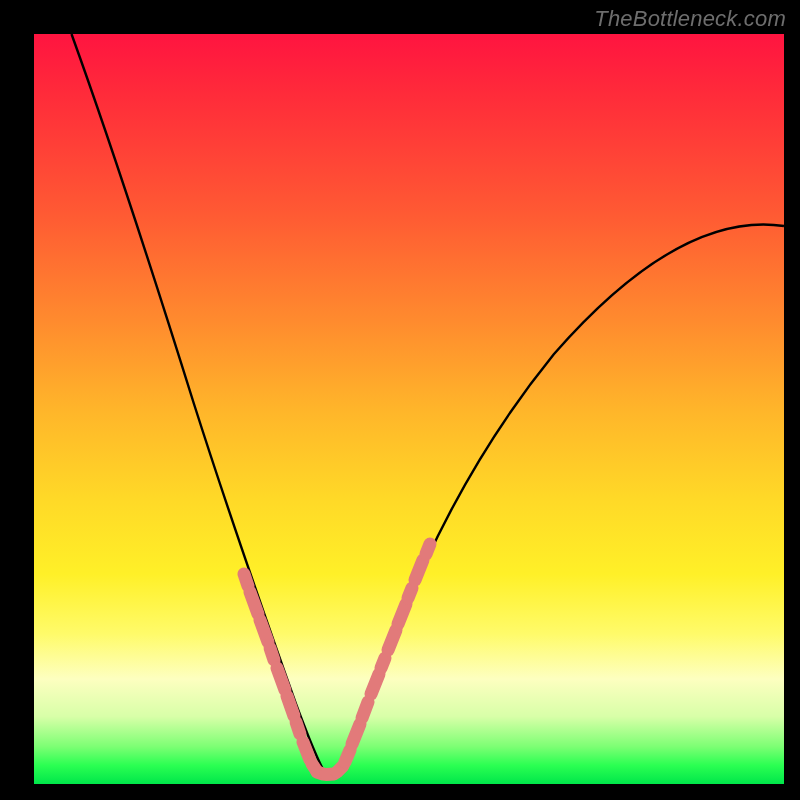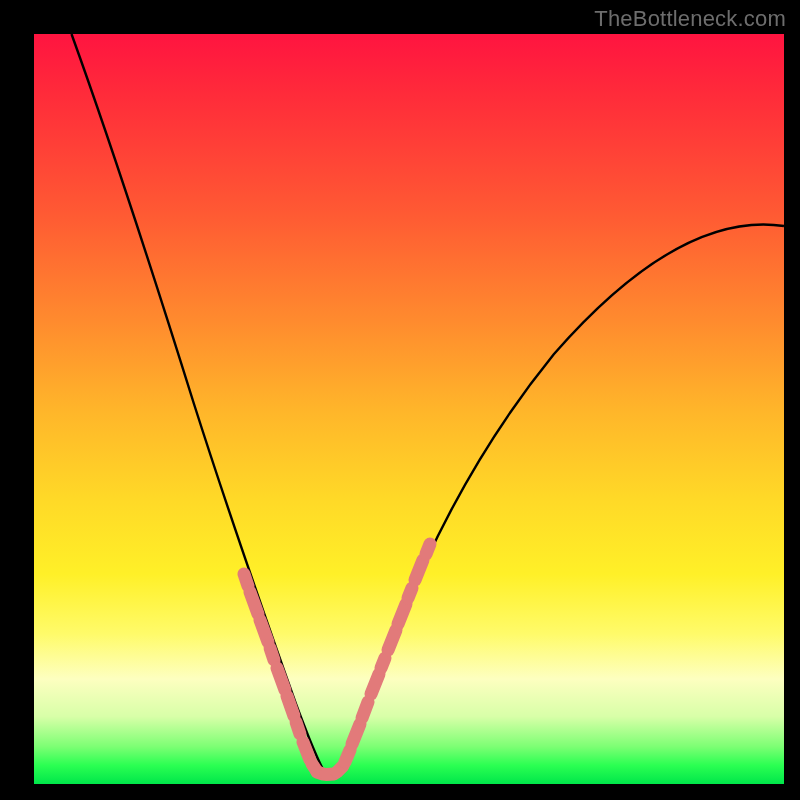--- a/index.html
+++ b/index.html
@@ -11,20 +11,21 @@
     overflow: hidden;
     font-family: Arial, Helvetica, sans-serif;
   }
   .frame {
     position: absolute;
     left: 0;
     top: 0;
     width: 800px;
     height: 800px;
     background: #000;
+    font-style: italic;
   }
   .plot-area {
     position: absolute;
     left: 34px;
     top: 34px;
     width: 750px;
     height: 750px;
     
     background: linear-gradient(
       to bottom,

